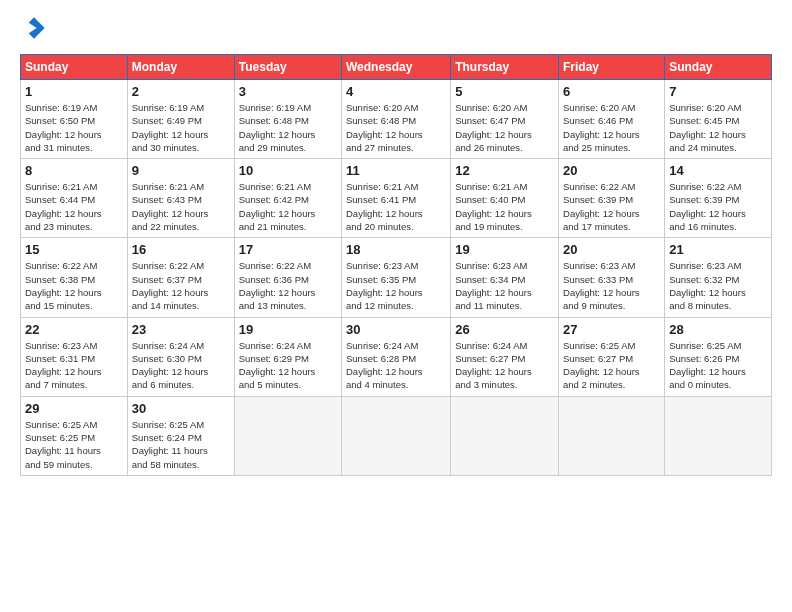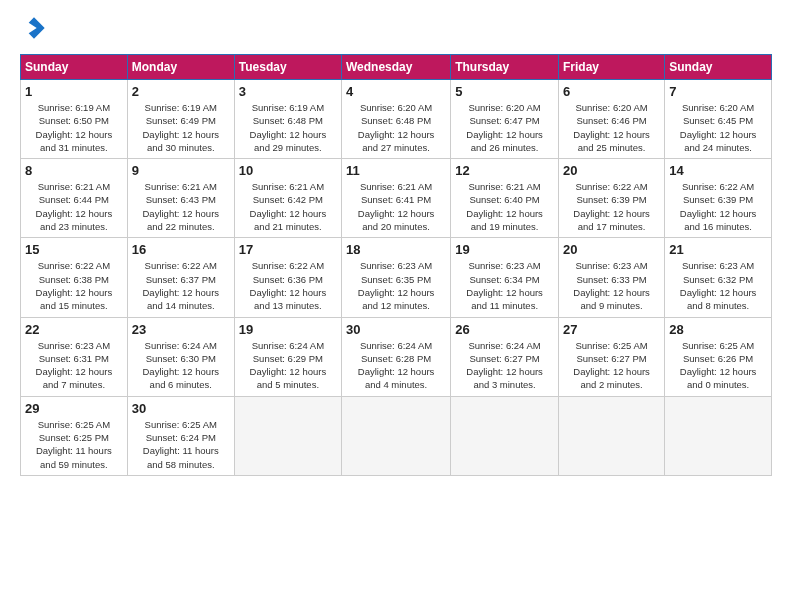--- a/index.html
+++ b/index.html
@@ -40,21 +40,21 @@
     .location {
       font-size: 14px;
       color: #555;
     }
     table {
       width: 100%;
       border-collapse: collapse;
       font-size: 10px;
     }
     th {
-      background-color: #be185d;
+      background-color: #ef4444;
       color: #fff;
       padding: 5px 4px;
       text-align: left;
       font-size: 12px;
       font-weight: bold;
       border: 1px solid #2a6db5;
     }
     td {
       border: 1px solid #ccc;
       padding: 4px;
@@ -69,21 +69,20 @@
       font-size: 13px;
       font-weight: bold;
       color: #222;
       display: block;
       margin-bottom: 2px;
     }
     .day-info {
       color: #333;
       font-size: 9.5px;
       line-height: 1.4;
-      text-align: center;
     }
     tr:last-child td {
       height: 68px;
     }
   </style>
 </head>
 <body>
 
 <div class="page">
   <div class="header">

